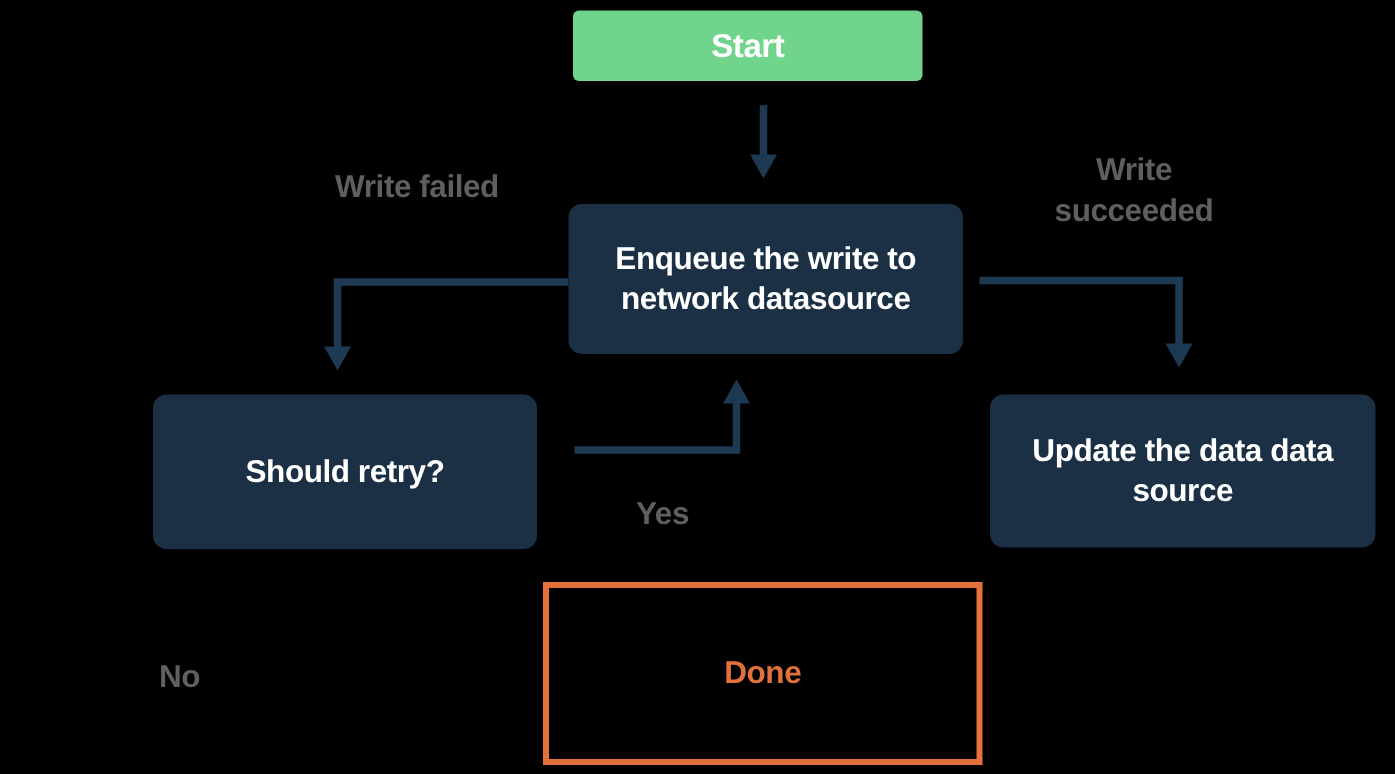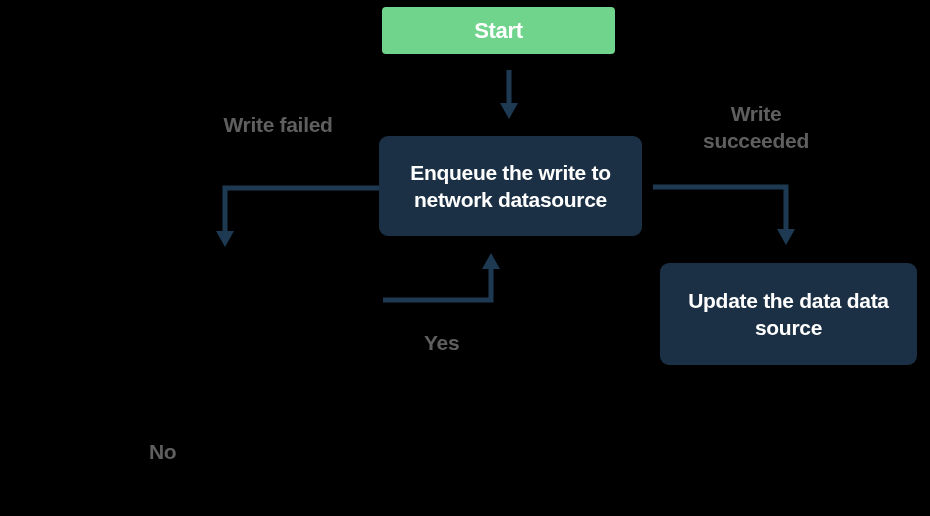--- a/index.html
+++ b/index.html
@@ -83,21 +83,21 @@
     width: 112px;
   }
   .label-write-succeeded {
     left: 688px; top: 101px;
     width: 136px;
   }
   .label-yes {
     left: 424px; top: 330px; text-align: right;
   }
   .label-no {
-    left: 106px; top: 439px; margin-left: 43px;
+    left: 106px; top: 439px;
   }
 </style>
 </head>
 <body>
 
 <div class="canvas">
 
   <svg class="arrow-layer" width="930" height="516" viewBox="0 0 930 516" xmlns="http://www.w3.org/2000/svg">
     <g>
       <polyline points="509,70 509,104" fill="none" stroke="#1e3a52" stroke-width="5"></polyline>
@@ -114,23 +114,25 @@
     <g>
       <polyline points="653,187 786,187 786,230" fill="none" stroke="#1e3a52" stroke-width="5"></polyline>
       <polygon points="786,245 777,229 795,229" fill="#1e3a52"></polygon>
     </g>
   </svg>
 
   <div class="node node-start">Start</div>
 
   <div class="node node-navy node-enqueue">Enqueue the write to network datasource</div>
 
+  <div class="node node-navy node-should-retry">Should retry?</div>
 
   <div class="node node-navy node-update">Update the data data source</div>
 
+  <div class="node node-done">Done</div>
 
   <div class="edge-label label-write-failed">Write failed</div>
 
   <div class="edge-label label-write-succeeded">Write succeeded</div>
 
   <div class="edge-label label-yes">Yes</div>
 
   <div class="edge-label label-no">No</div>
 
 </div>

